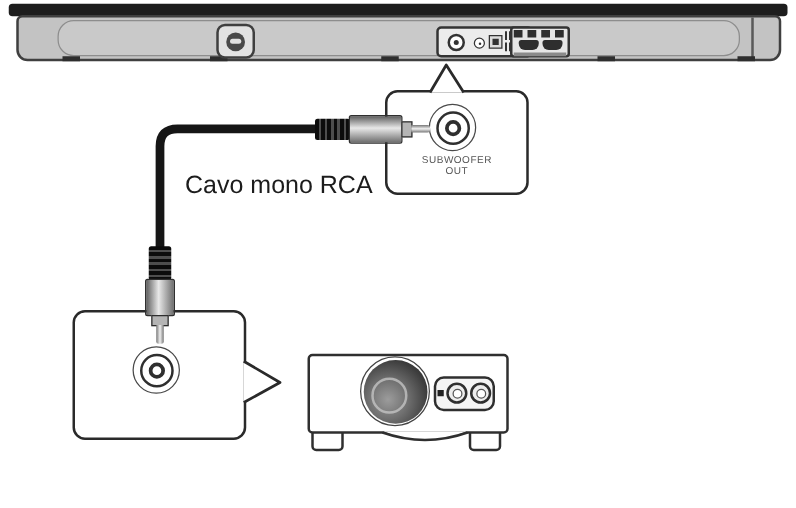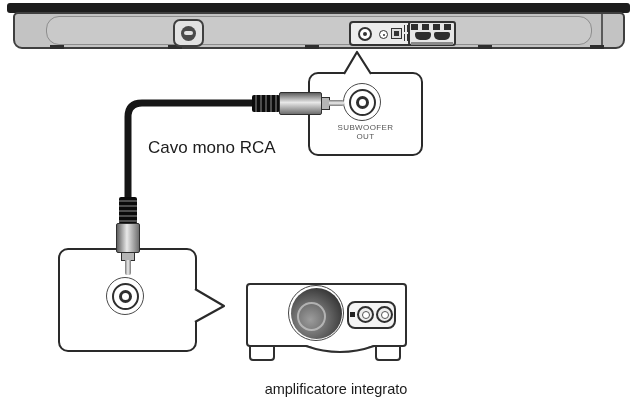--- a/index.html
+++ b/index.html
@@ -62,21 +62,21 @@
     background:linear-gradient(180deg,#777,#f0f0f0 50%,#777);}
 
   #plug2-ribs{left:119px;top:197px;width:18px;height:27px;border-radius:2px;z-index:5;
     background:repeating-linear-gradient(180deg,#0c0c0c 0 3px,#4e4e4e 3px 5px);}
   #plug2-body{left:116px;top:223px;width:24px;height:30px;border:1px solid #2f2f2f;border-radius:2px;z-index:5;
     background:linear-gradient(90deg,#5f5f5f,#e8e8e8 45%,#6e6e6e);}
   #plug2-collar{left:121px;top:252px;width:14px;height:9px;border:1px solid #2f2f2f;background:#b5b5b5;z-index:5;}
   #plug2-pin{left:125px;top:260px;width:5.5px;height:15px;border-radius:0 0 2px 2px;z-index:5;
     background:linear-gradient(90deg,#777,#f0f0f0 50%,#777);}
 
-  #cable-label{left:148px;top:139px;font-size:17px;line-height:18px;color:#1c1c1c;z-index:2;}
+  #cable-label{left:148px;top:139px;font-size:20px;line-height:18px;color:#1c1c1c;z-index:2;}
 
   
   .sub-foot{top:340px;width:26px;height:21px;background:#fff;border:2px solid #2f2f2f;border-radius:0 0 4px 4px;z-index:1;}
   #sub-foot-l{left:249px;} #sub-foot-r{left:375px;}
   #sub-cabinet{left:246px;top:283px;width:161px;height:64px;background:#fff;border:2px solid #2f2f2f;border-radius:4px;z-index:2;}
   #woofer-ring{left:288px;top:285px;width:56px;height:56px;border:1.5px solid #444;border-radius:50%;z-index:2;}
   #woofer{left:291px;top:287.5px;width:51px;height:51px;border-radius:50%;z-index:2;
     background:radial-gradient(circle at 38% 62%, #9c9c9c 0%, #707070 35%, #3c3c3c 72%, #2c2c2c 100%);}
   #woofer-inner{left:297px;top:302px;width:29px;height:29px;border:2px solid rgba(200,200,200,.75);border-radius:50%;z-index:2;}
   #knob-panel{left:347px;top:301px;width:49px;height:28px;background:#f4f4f4;border:2px solid #2f2f2f;border-radius:8px;z-index:2;}
@@ -170,16 +170,15 @@
   <div class="abs" id="woofer-inner"></div>
   <div class="abs" id="knob-panel"></div>
   <div class="abs" id="knob-dot"></div>
   <div class="abs knob" id="knob1"></div>
   <div class="abs knob-in" id="knob1-in"></div>
   <div class="abs knob" id="knob2"></div>
   <div class="abs knob-in" id="knob2-in"></div>
 
   <div class="abs" id="sub-caption">
     <br>
-    <span>amplificatore integrato</span>
   </div>
 
 </div>
 
 </body></html>

